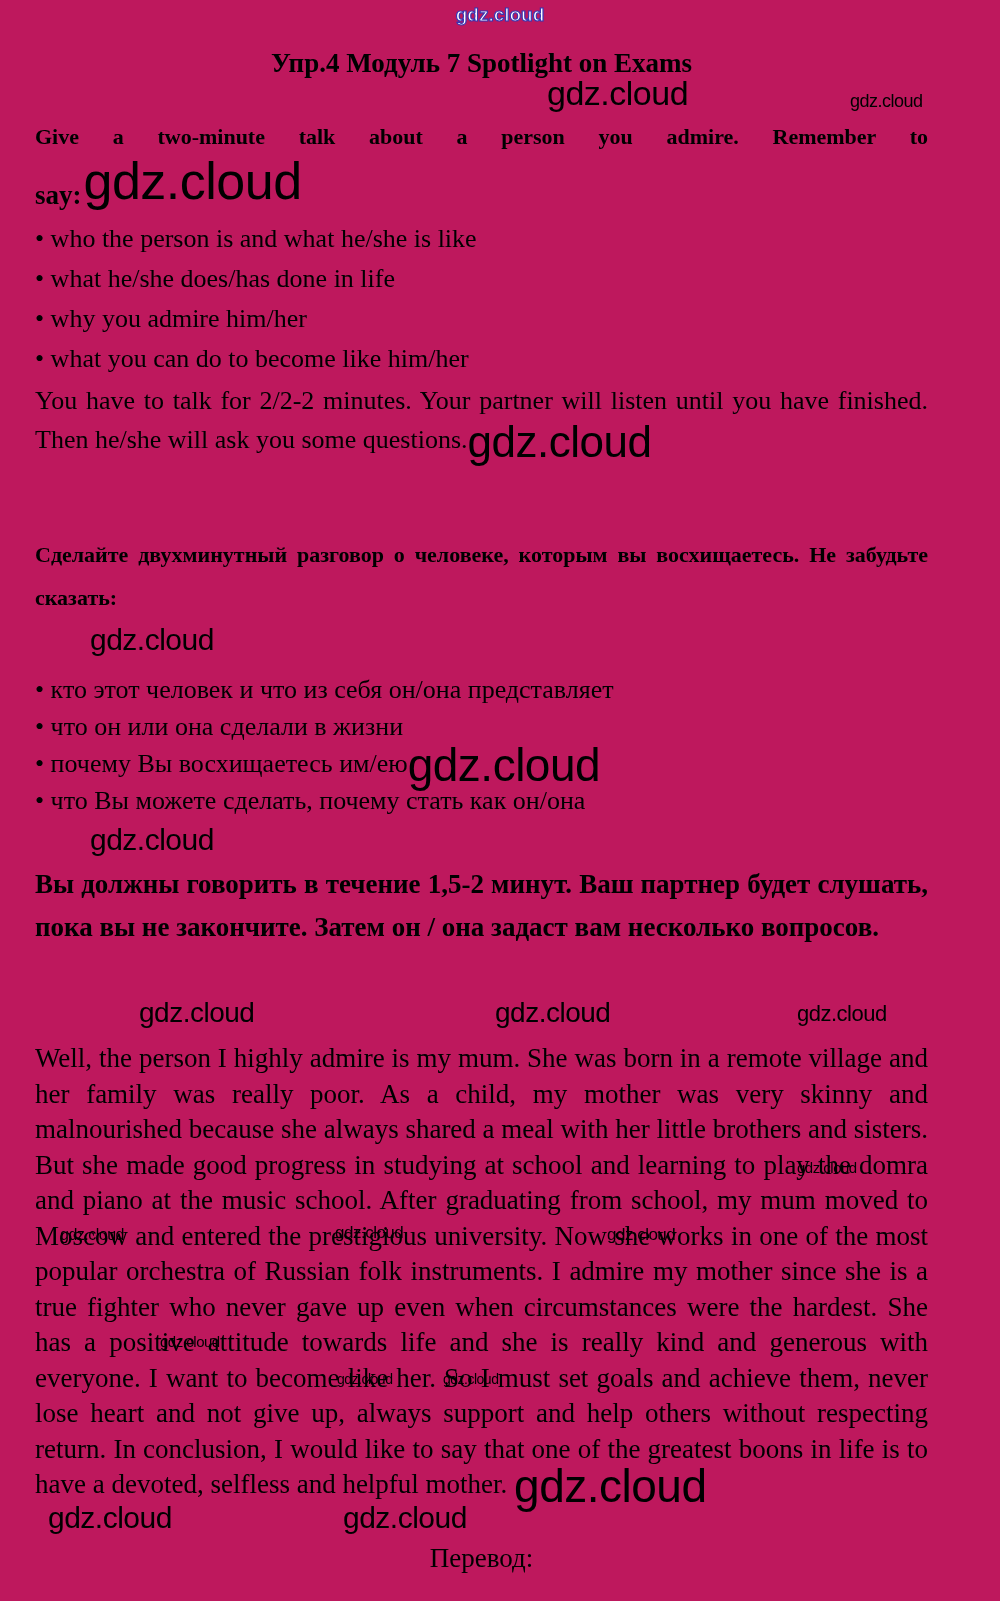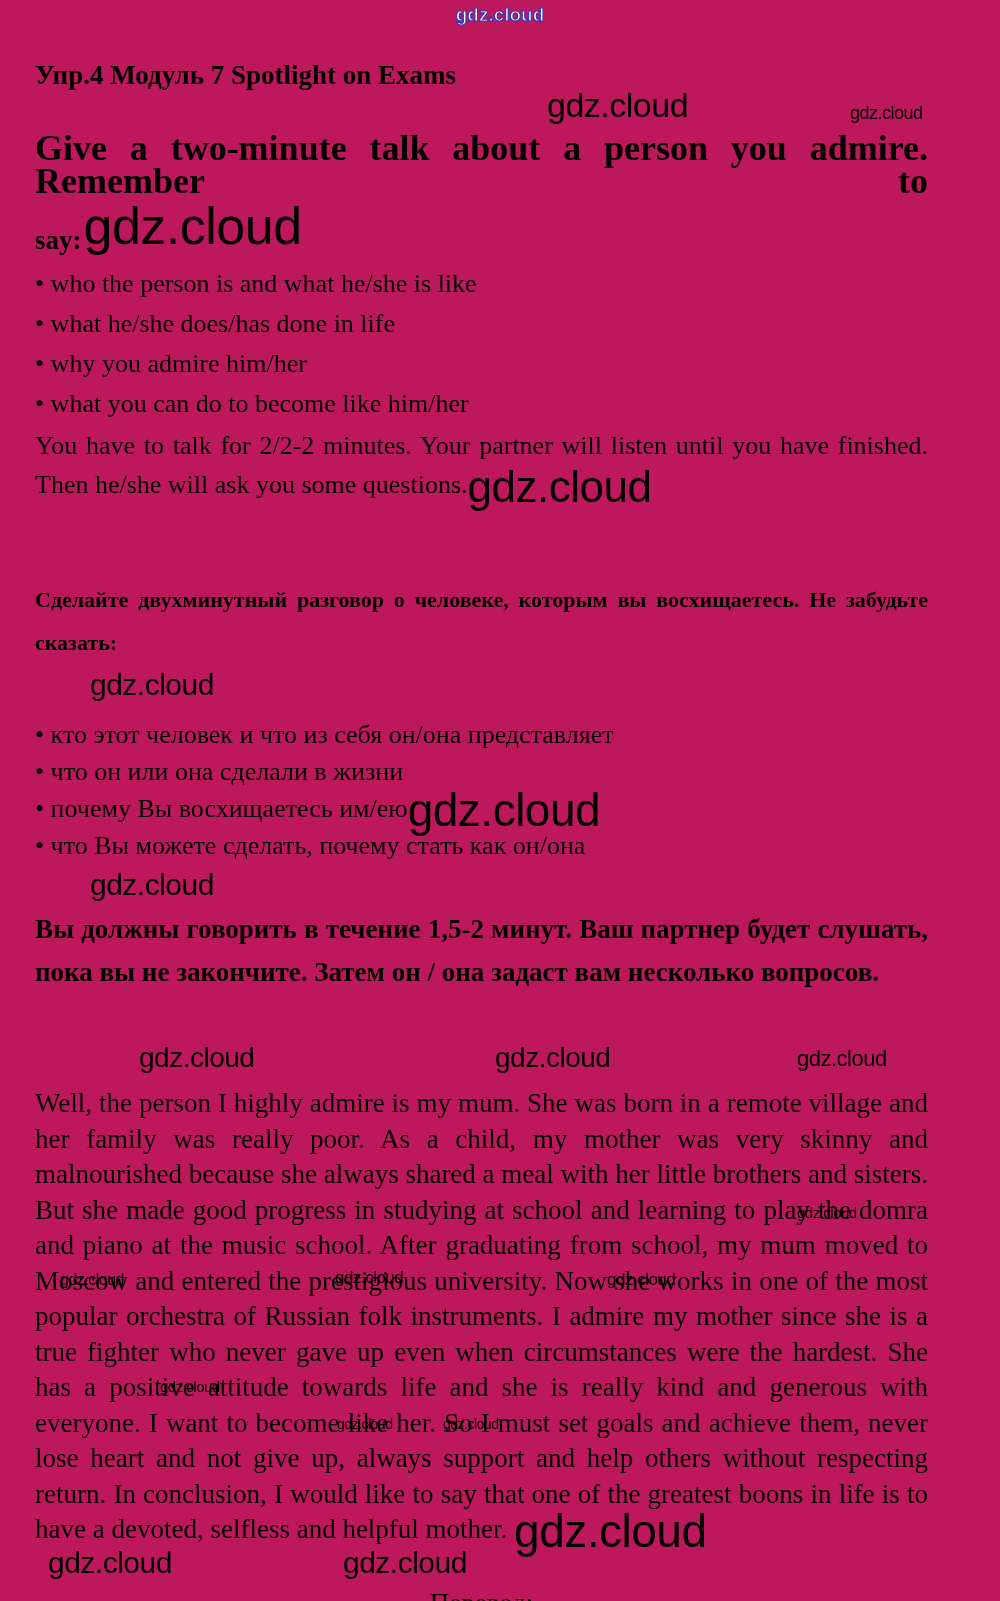--- a/index.html
+++ b/index.html
@@ -10,27 +10,27 @@
   .wm { font-family:"Liberation Sans", sans-serif; color:#000; white-space:nowrap; letter-spacing:-0.5px; }
   .wm-outline {
     font-family:"Liberation Sans", sans-serif;
     font-size:19px; font-weight:bold;
     color:#ffffff; -webkit-text-stroke:1.2px #3a35b2;
     text-shadow:0 0 1px #3a35b2;
     letter-spacing:0;
   }
   .wm-top-row { text-align:center; padding-top:4px; height:26px; }
 
-  .title { margin-top:30px; font-weight:bold; font-size:27px; line-height:30px; }
+  .title { margin-top:18px; text-align:center; font-weight:bold; font-size:27px; line-height:30px; }
 
   .wm-band { position:relative; height:42px; }
   .wm-band .wm-a { position:absolute; left:512px; top:-4px; font-size:34px; }
   .wm-band .wm-b { position:absolute; left:815px; top:13px; font-size:18px; }
 
-  .intro-en { font-size:36px; font-weight:bold; line-height:33px; text-align:justify; text-align-last:justify; }
+  .intro-en { font-size:22px; font-weight:bold; line-height:33px; text-align:justify; text-align-last:justify; }
   .say-row { display:flex; align-items:flex-end; margin-top:0px; height:58px; }
   .say-row .say { font-size:27px; font-weight:bold; }
   .say-row .wm { font-size:52px; margin-left:2px; }
 
   .bullets-en { margin-top:8px; }
   .bullets-en .bullet { font-size:26px; line-height:40px; }
 
   .note-en { margin:2px 0 0 0; font-size:26px; line-height:39px; text-align:justify; }
   .wm-inline-xl { font-size:44px; line-height:0; vertical-align:-9px; }
 

